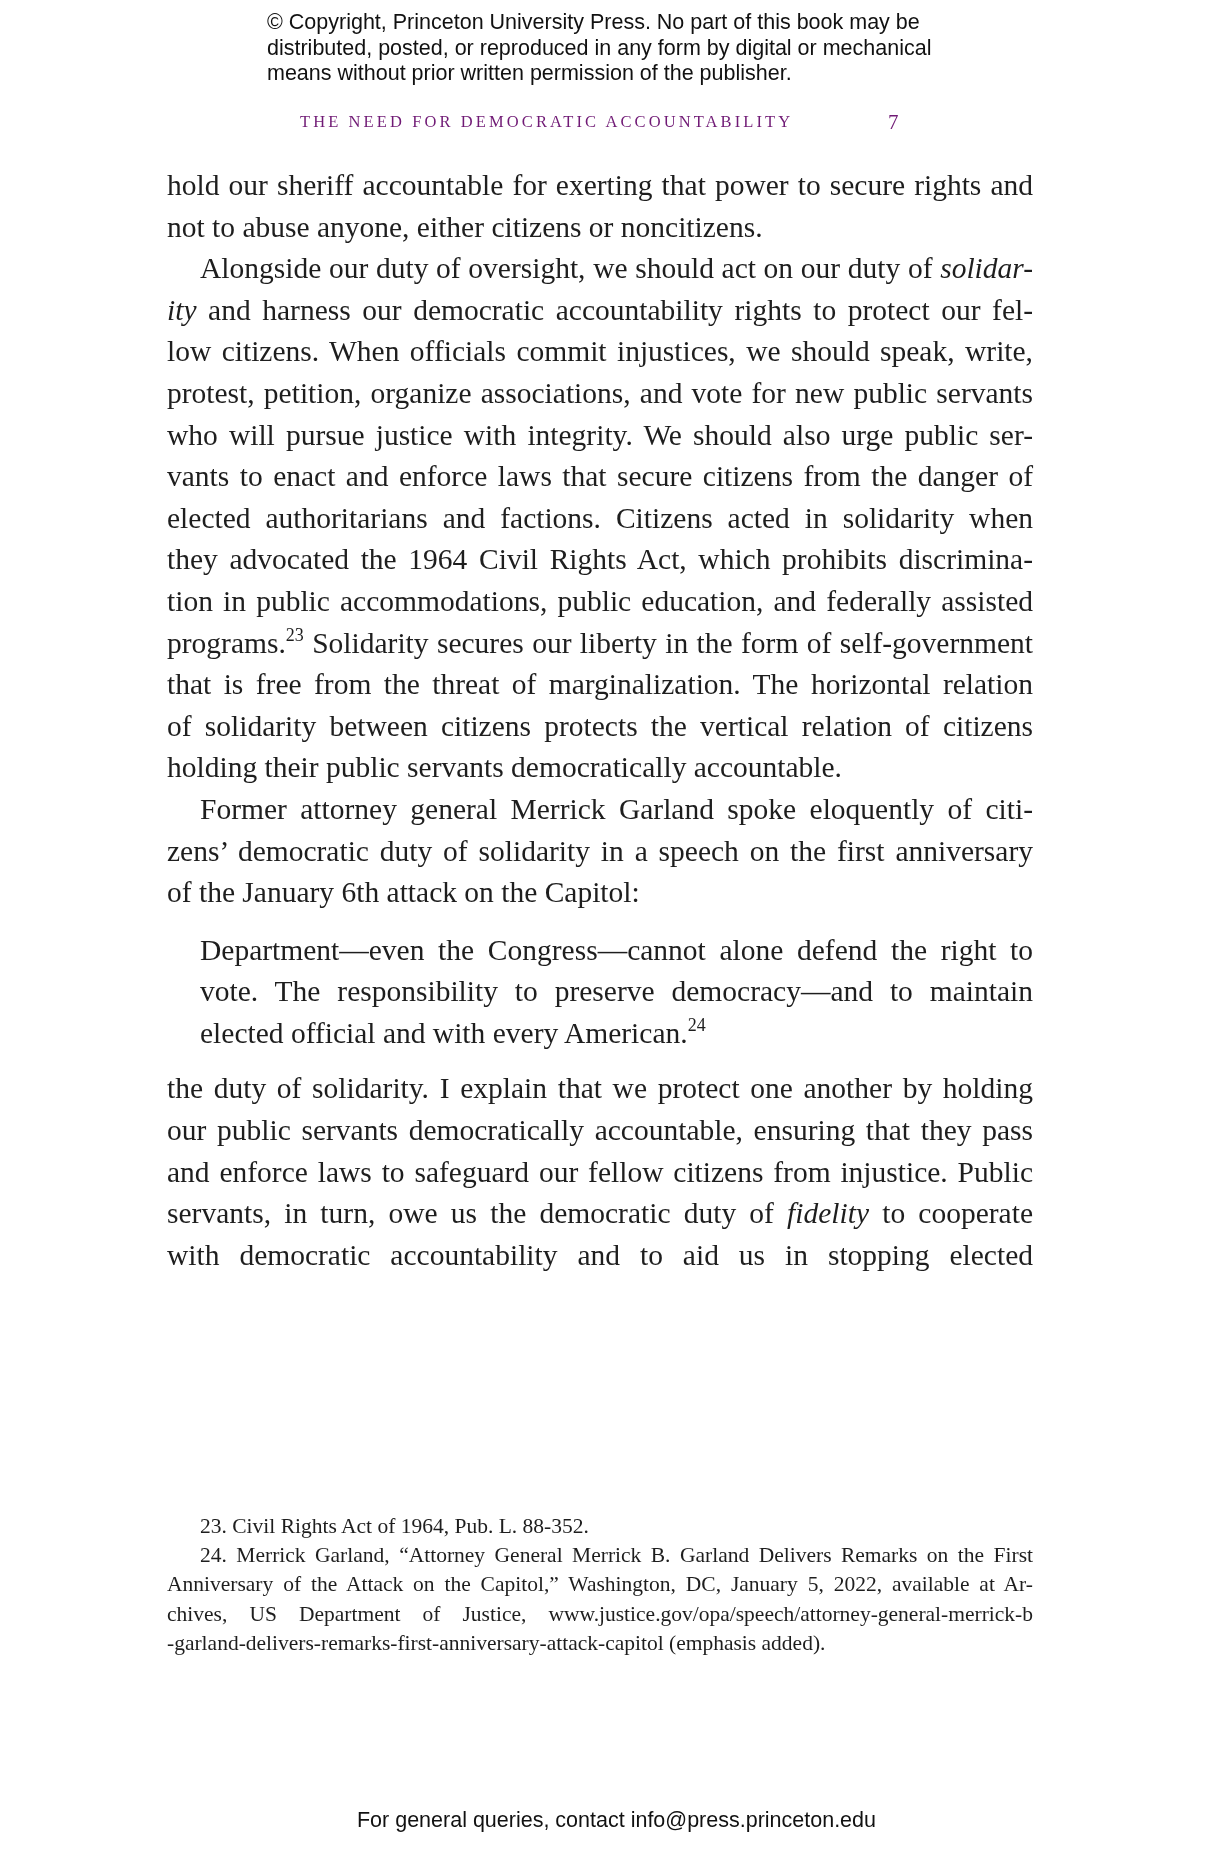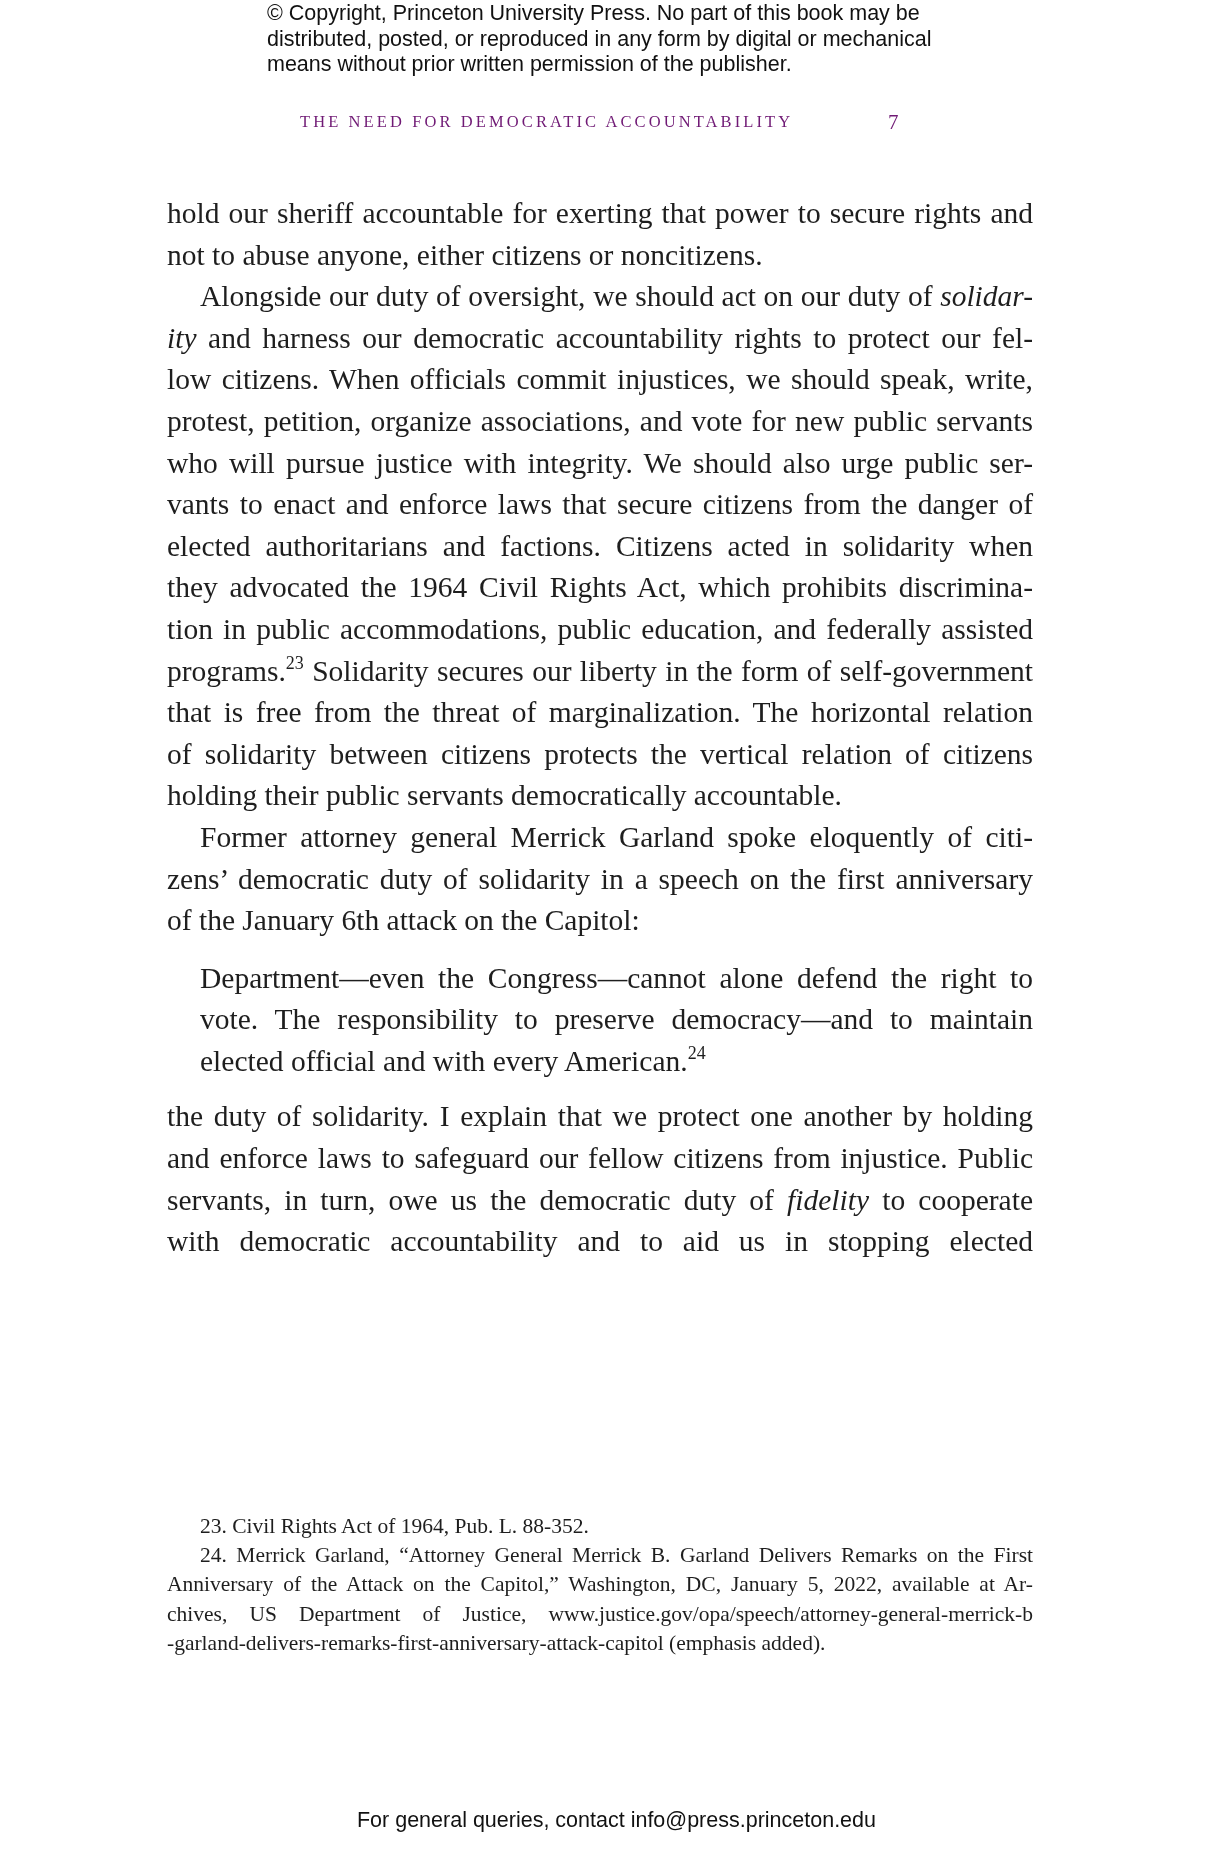--- a/index.html
+++ b/index.html
@@ -1,30 +1,30 @@
 <!DOCTYPE html>
 <html><head>
 <meta charset="utf-8">
 <style>
   html, body { margin: 0; padding: 0; background: #ffffff; }
   body { width: 1225px; height: 1850px; position: relative; overflow: hidden; color: #1e1e1e; }
   .copyright {
-    position: absolute; left: 267px; top: 1px; width: 700px;
+    position: absolute; left: 267px; top: 10px; width: 700px;
     font-family: "Liberation Sans", sans-serif; font-size: 21.5px; line-height: 25.5px; color: #111;
   }
   .copyright .cl { display: block; white-space: nowrap; }
   .running-head {
     position: absolute; left: 300px; top: 112px; width: 620px; height: 26px;
     font-family: "Liberation Serif", serif; font-size: 16.5px; letter-spacing: 3.1px; color: #701a75;
     white-space: nowrap;
   }
   .running-head .folio { position: absolute; left: 588px; top: -2px; font-size: 21px; letter-spacing: 0; }
   .body-text {
     position: absolute; left: 167px; top: 165px; width: 866px;
-    font-family: "Liberation Serif", serif; font-size: 29.5px; color: #1e1e1e; margin-top: 28px;
+    font-family: "Liberation Serif", serif; font-size: 29.5px; color: #1e1e1e;
   }
   .line {
     display: block; height: 41.6px; line-height: 41.6px; text-align: justify; text-align-last: justify;
     white-space: nowrap; overflow: visible;
   }
   .line.last { text-align-last: left; }
   .line.indent { padding-left: 33px; }
   .blockquote { padding-left: 33px; margin-top: 16px; margin-bottom: 14px; }
   .blockquote .line { font-size: 29.5px; }
   em, .it { font-style: italic; }
@@ -85,20 +85,21 @@
   </div>
 
   <div class="blockquote">
     <span class="line">Department—even the Congress—cannot alone defend the right to</span>
     <span class="line">vote. The responsibility to preserve democracy—and to maintain</span>
     <span class="line last"><span>elected official and with every American.</span><sup>24</sup></span>
   </div>
 
   <div>
     <span class="line">the duty of solidarity. I explain that we protect one another by holding</span>
+    <span class="line">our public servants democratically accountable, ensuring that they pass</span>
     <span class="line">and enforce laws to safeguard our fellow citizens from injustice. Public</span>
     <span class="line"><span>servants, in turn, owe us the democratic duty of </span><em>fidelity</em><span> to cooperate</span></span>
     <span class="line">with democratic accountability and to aid us in stopping elected</span>
   </div>
 </div>
 
 <div class="footnotes">
   <span class="fn-line indent last">23. Civil Rights Act of 1964, Pub. L. 88-352.</span>
   <span class="fn-line indent">24. Merrick Garland, “Attorney General Merrick B. Garland Delivers Remarks on the First</span>
   <span class="fn-line">Anniversary of the Attack on the Capitol,” Washington, DC, January 5, 2022, available at Ar-</span>

